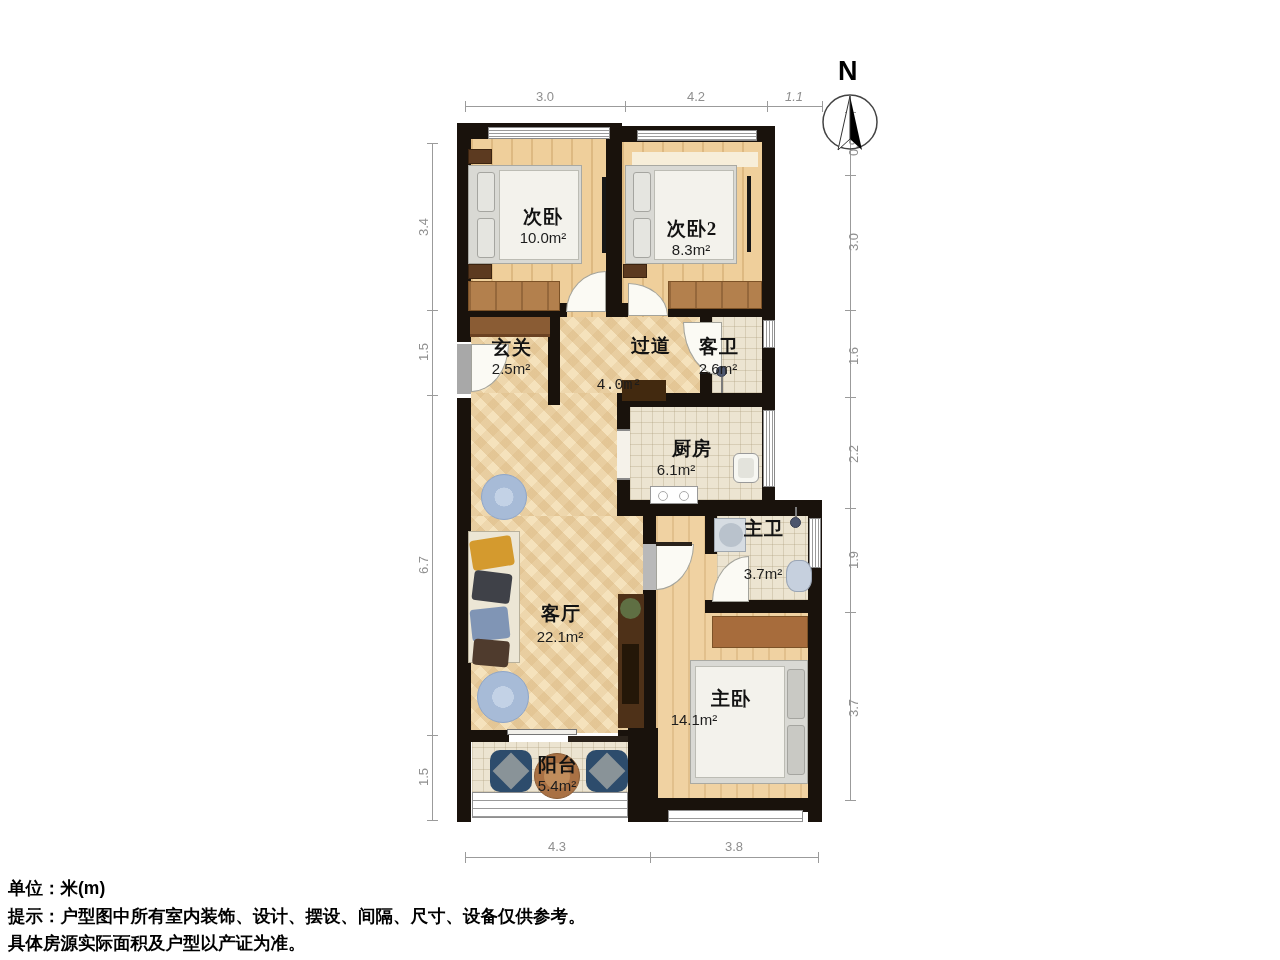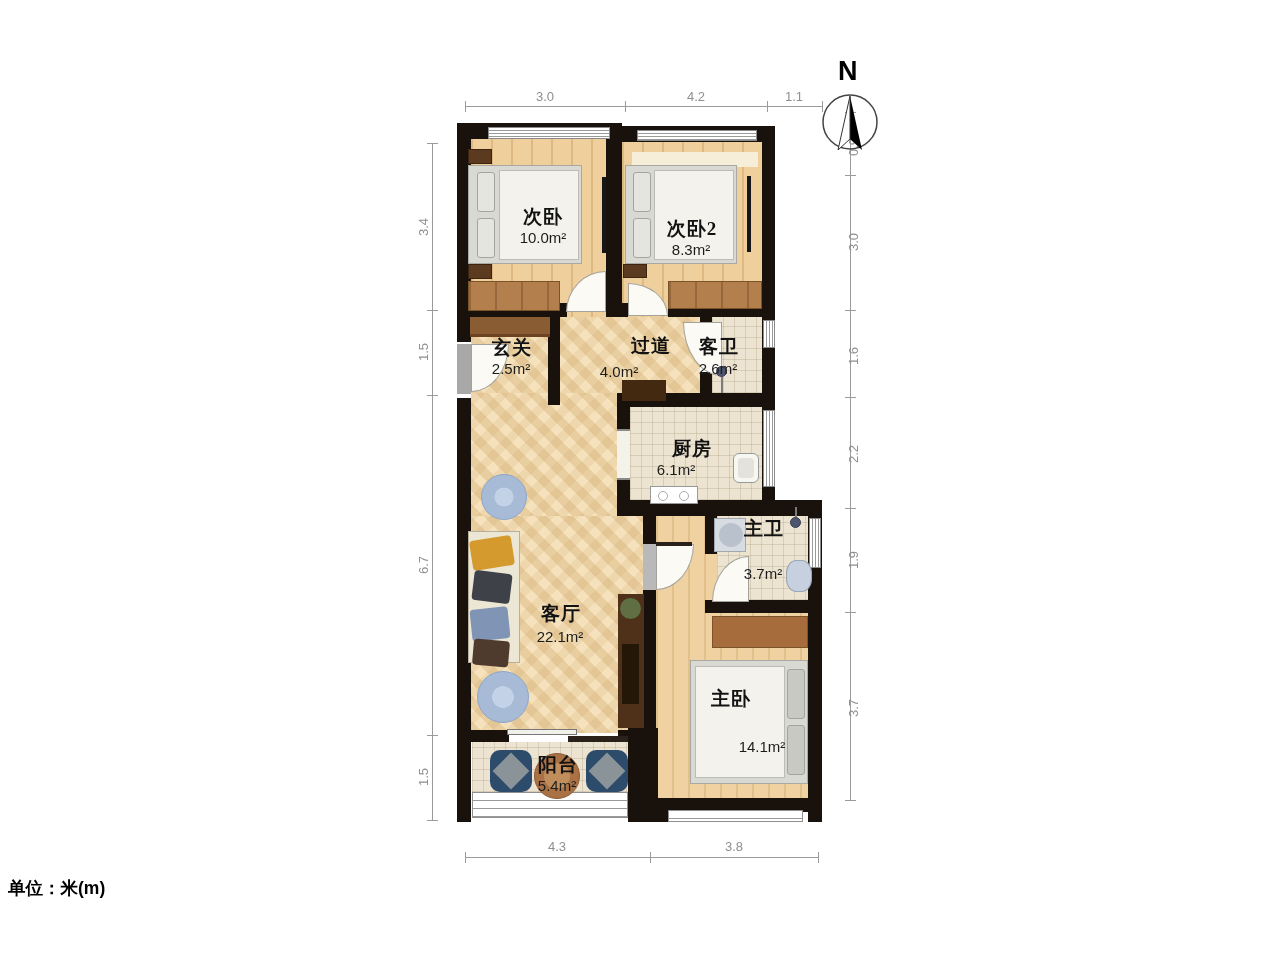--- a/index.html
+++ b/index.html
@@ -214,42 +214,42 @@
     <div class="abs" style="left:9px;top:9px;width:26px;height:26px;background:#c08d5c;border-radius:50%;"></div>
   </div>
 
   <div class="room-name" style="left:493px;top:204px;">次卧</div>
   <div class="room-area" style="left:493px;top:229px;">10.0m²</div>
   <div class="room-name" style="left:642px;top:216px;font-family:Liberation Serif, serif;">次卧2</div>
   <div class="room-area" style="left:641px;top:241px;">8.3m²</div>
   <div class="room-name" style="left:462px;top:335px;">玄关</div>
   <div class="room-area" style="left:461px;top:360px;">2.5m²</div>
   <div class="room-name" style="left:571px;top:333px;text-align:right;">过道</div>
-  <div class="room-area" style="left:569px;top:363px;">4.0m²</div>
+  <div class="room-area" style="left:569px;top:377px;font-family:Liberation Mono, monospace;">4.0m²</div>
   <div class="room-name" style="left:669px;top:334px;">客卫</div>
   <div class="room-area" style="left:668px;top:360px;">2.6m²</div>
   <div class="room-name" style="left:642px;top:436px;">厨房</div>
   <div class="room-area" style="left:626px;top:461px;">6.1m²</div>
   <div class="room-name" style="left:714px;top:516px;">主卫</div>
   <div class="room-area" style="left:713px;top:565px;">3.7m²</div>
   <div class="room-name" style="left:511px;top:601px;">客厅</div>
   <div class="room-area" style="left:510px;top:628px;">22.1m²</div>
   <div class="room-name" style="left:681px;top:686px;">主卧</div>
-  <div class="room-area" style="left:712px;top:711px;margin-top:27px;">14.1m²</div>
+  <div class="room-area" style="left:644px;top:711px;">14.1m²</div>
   <div class="room-name" style="left:508px;top:752px;">阳台</div>
   <div class="room-area" style="left:507px;top:777px;">5.4m²</div>
 
   <div class="dimline" style="left:465px;top:106px;width:357px;height:1px;"></div>
   <div class="dimline" style="left:465px;top:101px;width:1px;height:11px;"></div>
   <div class="dimline" style="left:625px;top:101px;width:1px;height:11px;"></div>
   <div class="dimline" style="left:767px;top:101px;width:1px;height:11px;"></div>
   <div class="dimline" style="left:822px;top:101px;width:1px;height:11px;"></div>
   <div class="dim" style="left:523px;top:89px;">3.0</div>
   <div class="dim" style="left:674px;top:89px;">4.2</div>
-  <div class="dim" style="left:772px;top:89px;">1.1</div>
+  <div class="dim" style="left:772px;top:89px;font-style:italic;">1.1</div>
 
   <div class="dimline" style="left:465px;top:857px;width:353px;height:1px;"></div>
   <div class="dimline" style="left:465px;top:852px;width:1px;height:11px;"></div>
   <div class="dimline" style="left:650px;top:852px;width:1px;height:11px;"></div>
   <div class="dimline" style="left:818px;top:852px;width:1px;height:11px;"></div>
   <div class="dim" style="left:535px;top:839px;">4.3</div>
   <div class="dim" style="left:712px;top:839px;">3.8</div>
 
   <div class="dimline" style="left:432px;top:143px;width:1px;height:677px;"></div>
   <div class="dimline" style="left:427px;top:143px;width:11px;height:1px;"></div>
@@ -280,14 +280,16 @@
   <div class="abs" style="left:816px;top:56px;width:70px;height:110px;">
     <div style="position:absolute;left:22px;top:0px;font-size:27px;font-weight:700;color:#000;">N</div>
     <svg width="70" height="80" viewBox="0 0 70 80" style="position:absolute;left:0;top:30px;">
       <circle cx="34" cy="36" r="27" fill="none" stroke="#444" stroke-width="1.5"></circle>
       <polygon points="34,10 46,64 34,53" fill="#000"></polygon>
       <polygon points="34,10 22,64 34,53" fill="#ffffff" stroke="#333" stroke-width="1"></polygon>
     </svg>
   </div>
 
   <div class="footer-line" style="top:876px;">单位：米(m)</div>
+  <div class="footer-line" style="top:904px;">提示：户型图中所有室内装饰、设计、摆设、间隔、尺寸、设备仅供参考。</div>
+  <div class="footer-line" style="top:931px;">具体房源实际面积及户型以产证为准。</div>
 
 </div>
 
 </body></html>

